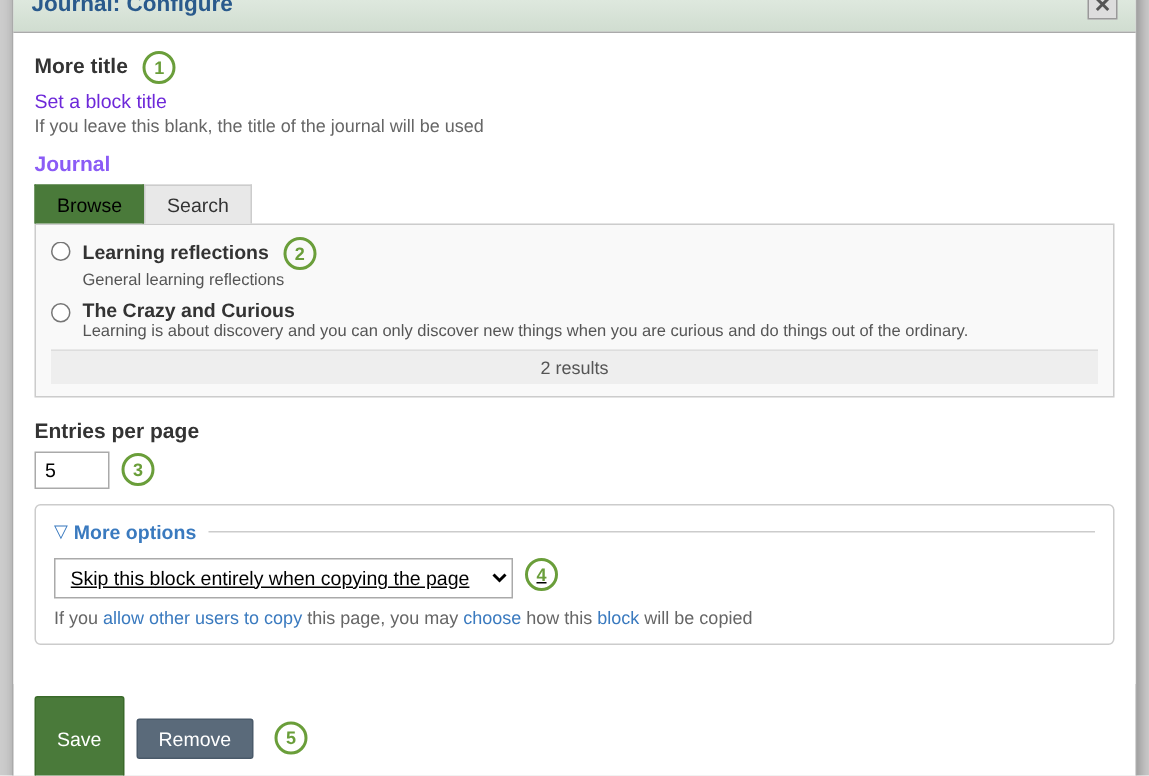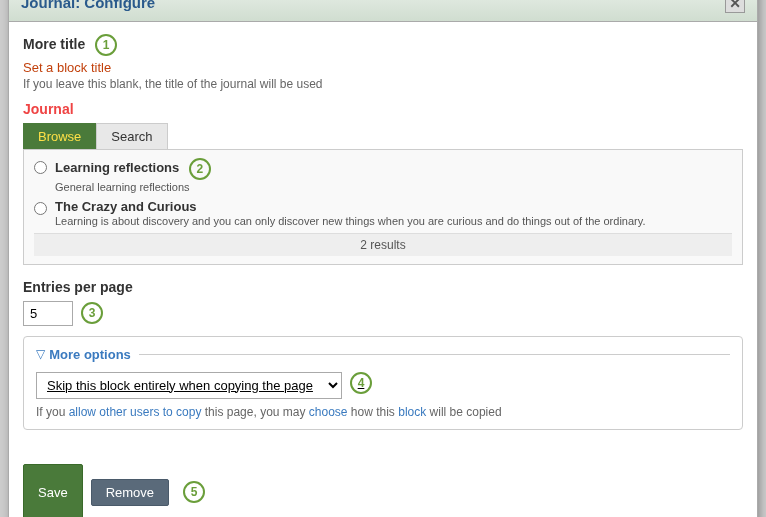--- a/index.html
+++ b/index.html
@@ -65,53 +65,53 @@
       height: 22px;
       border-radius: 50%;
       border: 2px solid #6a9e3a;
       color: #6a9e3a;
       font-size: 12px;
       font-weight: bold;
       margin-left: 6px;
       vertical-align: middle;
     }
     .set-block-title-link {
-      color: #c2410c;
+      color: #6d28d9;
       text-decoration: none;
       font-size: 13px;
     }
     .hint-text {
       font-size: 12px;
       color: #666;
       margin-top: 2px;
       margin-bottom: 10px;
     }
     .journal-section-heading {
       font-size: 14px;
       font-weight: bold;
-      color: #ef4444;
+      color: #8b5cf6;
       margin-bottom: 6px;
     }
     .tabs {
       display: flex;
       border-bottom: none;
       margin-bottom: 0;
     }
     .tab {
       padding: 5px 14px;
       cursor: pointer;
       font-size: 13px;
       border: 1px solid #ccc;
       border-bottom: none;
       background: #e8e8e8;
       color: #333;
     }
     .tab.active {
       background: #4a7a3a;
-      color: #fde047;
+      color: #000000;
       border-color: #4a7a3a;
       text-align: center;
     }
     .journal-list-container {
       border: 1px solid #ccc;
       background: #f9f9f9;
       padding: 8px 10px;
     }
     .journal-item {
       display: flex;

